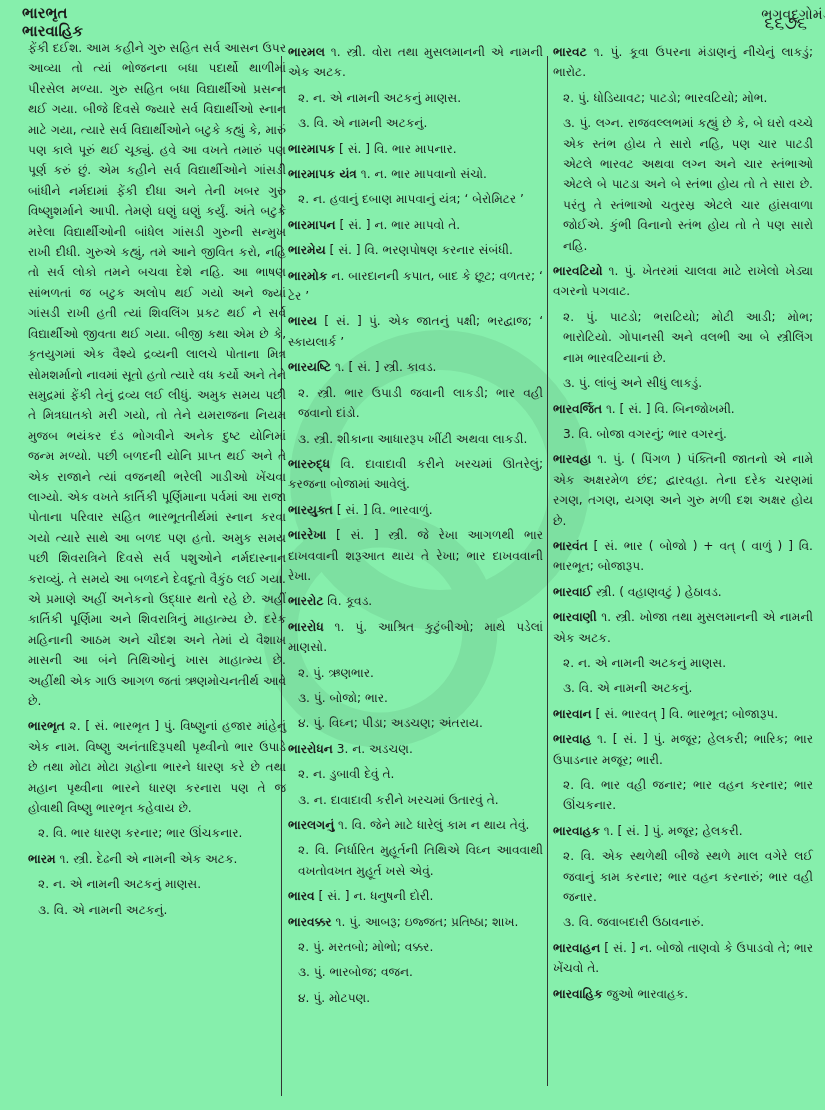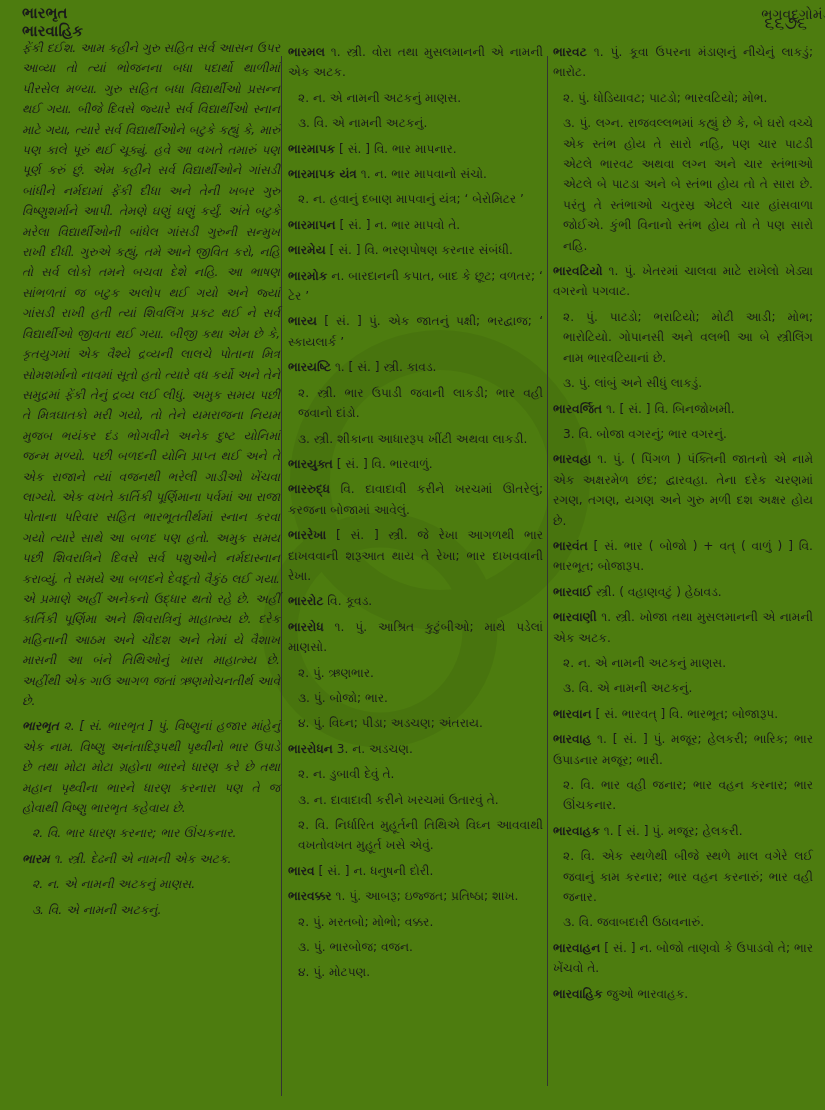--- a/index.html
+++ b/index.html
@@ -1,32 +1,32 @@
 <!DOCTYPE html>
 <html><head>
   <meta charset="utf-8">
   <style>
     html, body { margin: 0; padding: 0; background: #ffffff; }
     body {
       width: 825px; height: 1110px; position: relative; overflow: hidden;
       font-family: "DejaVu Sans", sans-serif; color: #1a1a1a;
     }
-    .page { position: absolute; inset: 0; background: #4d7c0f; }
+    .page { position: absolute; inset: 0; background: #86efac; }
     .watermark {
       position: absolute; left: 260px; top: 330px; width: 360px; height: 420px;
       pointer-events: none; opacity: 0.06;
     }
     .header { position: absolute; top: 0; left: 0; width: 825px; height: 40px; }
     .hdr-left-1 { position: absolute; left: 22px; top: 4px; font-size: 15px; font-weight: bold; }
     .hdr-left-2 { position: absolute; left: 22px; top: 22px; font-size: 15px; font-weight: bold; }
     .hdr-center { position: absolute; left: 16px; width: 825px; top: 6px; text-align: right; font-size: 14px; }
     .hdr-right { position: absolute; right: 18px; top: 12px; font-size: 18px; font-weight: normal; }
 
     .col { position: absolute; top: 40px; bottom: 10px; font-size: 12.2px; line-height: 20.4px; }
-    .col-left { left: 22px; width: 258px; top: 38px; font-style: italic; }
+    .col-left { left: 28px; width: 258px; top: 38px; }
     .col-mid { left: 288px; width: 255px; top: 42px; }
     .col-right { left: 553px; width: 260px; top: 42px; }
     .rule { position: absolute; width: 1px; background: #333; top: 56px; }
     .rule-1 { left: 281px; height: 1040px; }
     .rule-2 { left: 547px; height: 1030px; }
 
     .entry { margin: 0 0 5px 0; text-align: justify; }
     .entry .head { font-weight: bold; }
     .sense { margin: 0 0 5px 10px; text-align: justify; }
     .cont { text-align: justify; margin: 0 0 5px 0; }
@@ -70,31 +70,32 @@
         <div class="entry"><span class="head">ભારમાપક</span> <span>[ સં. ] વિ. ભાર માપનાર.</span></div>
         <div class="entry"><span class="head">ભારમાપક યંત્ર</span> <span>૧. ન. ભાર માપવાનો સંચો.</span></div>
         <div class="sense">૨. ન. હવાનું દબાણ માપવાનું યંત્ર; ‘ બેરોમિટર ’</div>
         <div class="entry"><span class="head">ભારમાપન</span> <span>[ સં. ] ન. ભાર માપવો તે.</span></div>
         <div class="entry"><span class="head">ભારમેય</span> <span>[ સં. ] વિ. ભરણપોષણ કરનાર સંબંધી.</span></div>
         <div class="entry"><span class="head">ભારમોક</span> <span>ન. બારદાનની કપાત, બાદ કે છૂટ; વળતર; ‘ ટેર ’</span></div>
         <div class="entry"><span class="head">ભારય</span> <span>[ સં. ] પું. એક જાતનું પક્ષી; ભરદ્વાજ; ‘ સ્કાયલાર્ક ’</span></div>
         <div class="entry"><span class="head">ભારયષ્ટિ</span> <span>૧. [ સં. ] સ્ત્રી. કાવડ.</span></div>
         <div class="sense">૨. સ્ત્રી. ભાર ઉપાડી જવાની લાકડી; ભાર વહી જવાનો દાંડો.</div>
         <div class="sense">૩. સ્ત્રી. શીકાના આધારરૂપ ખીંટી અથવા લાકડી.</div>
+        <div class="entry"><span class="head">ભારરુદ્ધ</span> <span>વિ. દાવાદાવી કરીને ખરચમાં ઊતરેલું; કરજના બોજામાં આવેલું.</span></div>
         <div class="entry"><span class="head">ભારયુક્ત</span> <span>[ સં. ] વિ. ભારવાળું.</span></div>
-        <div class="entry"><span class="head">ભારરુદ્ધ</span> <span>વિ. દાવાદાવી કરીને ખરચમાં ઊતરેલું; કરજના બોજામાં આવેલું.</span></div>
         <div class="entry"><span class="head">ભારરેખા</span> <span>[ સં. ] સ્ત્રી. જે રેખા આગળથી ભાર દાખવવાની શરૂઆત થાય તે રેખા; ભાર દાખવવાની રેખા.</span></div>
         <div class="entry"><span class="head">ભારરોટ</span> <span>વિ. કૂવડ.</span></div>
         <div class="entry"><span class="head">ભારરોધ</span> <span>૧. પું. આશ્રિત કુટુંબીઓ; માથે પડેલાં માણસો.</span></div>
         <div class="sense">૨. પું. ઋણભાર.</div>
         <div class="sense">૩. પું. બોજો; ભાર.</div>
         <div class="sense">૪. પું. વિઘ્ન; પીડા; અડચણ; અંતરાય.</div>
         <div class="entry"><span class="head">ભારરોધન</span> <span>3. ન. અડચણ.</span></div>
         <div class="sense">૨. ન. ડુબાવી દેવું તે.</div>
         <div class="sense">૩. ન. દાવાદાવી કરીને ખરચમાં ઉતારવું તે.</div>
+        <div class="entry"><span class="head">ભારલગનું</span> <span>૧. વિ. જેને માટે ધારેલું કામ ન થાય તેવું.</span></div>
         <div class="sense">૨. વિ. નિર્ધારિત મુહૂર્તની તિથિએ વિઘ્ન આવવાથી વખતોવખત મુહૂર્ત ખસે એવું.</div>
         <div class="entry"><span class="head">ભારવ</span> <span>[ સં. ] ન. ધનુષની દોરી.</span></div>
         <div class="entry"><span class="head">ભારવક્કર</span> <span>૧. પું. આબરૂ; ઇજ્જત; પ્રતિષ્ઠા; શાખ.</span></div>
         <div class="sense">૨. પું. મરતબો; મોભો; વક્કર.</div>
         <div class="sense">૩. પું. ભારબોજ; વજન.</div>
         <div class="sense">૪. પું. મોટપણ.</div>
       </div>
   </div>
 
   <div class="col col-right">

